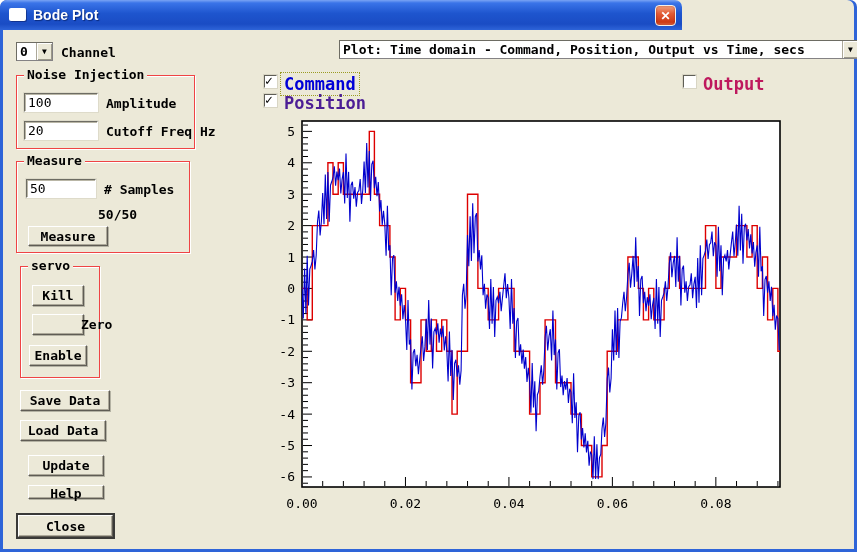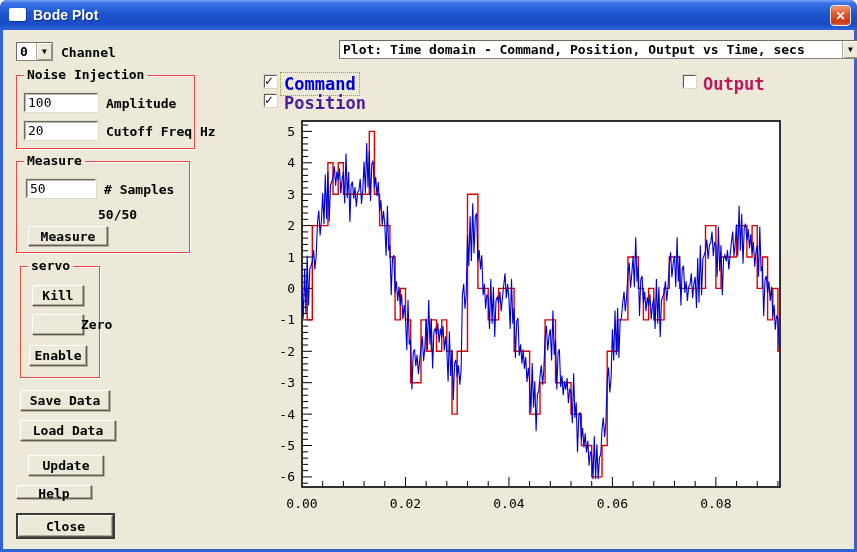--- a/index.html
+++ b/index.html
@@ -4,21 +4,21 @@
 <style>
   html,body{margin:0;padding:0;background:#fff;}
   *{box-sizing:border-box;}
   .window{
     position:relative;width:857px;height:552px;background:#ECE9D8;
     border-radius:7px 7px 0 0;overflow:hidden;
     font-family:"DejaVu Sans Mono","Liberation Mono",monospace;
     box-shadow:inset 3px 0 0 #2E64D8, inset -3px 0 0 #2E64D8, inset 0 -3px 0 #2E64D8;
   }
   .titlebar{
-    position:absolute;left:0;top:0;width:857px;height:30px;
+    position:absolute;left:0;top:0;width:682px;height:30px;
     background:linear-gradient(180deg,#7AA4F4 0%,#3A74E8 10%,#1E55CE 45%,#1A4CC4 80%,#2E64D8 100%);
     border-radius:7px 7px 0 0;
   }
   .win-icon{position:absolute;left:9px;top:8px;width:17px;height:13px;background:#FFFFFF;border-radius:2px;box-shadow:1px 1px 0 rgba(0,0,40,.35);}
   .title-text{position:absolute;left:33px;top:7px;color:#FFFFFF;font-family:"Liberation Sans","DejaVu Sans",sans-serif;font-weight:bold;font-size:14px;text-shadow:1px 1px 1px #0A2A7C;}
   .close-btn{
     position:absolute;right:6px;top:5px;width:21px;height:21px;border-radius:4px;
     background:linear-gradient(180deg,#F0A27E 0%,#E35B35 40%,#CC3914 85%,#E06A43 100%);
     border:1px solid #F4F0EA;color:#fff;font-size:12px;font-weight:bold;line-height:18px;text-align:center;
     box-shadow:inset 0 0 2px rgba(120,10,0,.6);padding:0;cursor:pointer;
@@ -101,23 +101,23 @@
     <button class="xpbtn" style="left:28px;top:196px;width:80px;height:20px;">Measure</button>
 
     <div class="groupbox" style="left:20px;top:236px;width:80px;height:112px;">
       <span class="group-title">servo</span>
     </div>
     <button class="xpbtn" style="left:32px;top:255px;width:52px;height:21px;">Kill</button>
     <button class="xpbtn" style="left:32px;top:284px;width:52px;height:21px;padding-left:48px;">Zero</button>
     <button class="xpbtn" style="left:29px;top:315px;width:58px;height:21px;">Enable</button>
 
     <button class="xpbtn" style="left:20px;top:360px;width:90px;height:21px;">Save Data</button>
-    <button class="xpbtn" style="left:20px;top:390px;width:96px;height:21px;">Load Data</button>
+    <button class="xpbtn" style="left:20px;top:390px;width:86px;height:21px;">Load Data</button>
     <button class="xpbtn" style="left:28px;top:425px;width:76px;height:21px;">Update</button>
-    <button class="xpbtn" style="left:16px;top:455px;width:76px;height:14px;">Help</button>
+    <button class="xpbtn" style="left:28px;top:455px;width:76px;height:14px;">Help</button>
     <button class="xpbtn default-btn" style="left:18px;top:485px;width:95px;height:22px;">Close</button>
 
     <span class="checkbox" style="left:264px;top:45px;">
       <span class="checkmark">✓</span>
     </span>
     <span class="cb-label cb-command" style="left:282px;top:44px;">Command</span>
 
     <span class="checkbox" style="left:264px;top:64px;">
       <span class="checkmark">✓</span>
     </span>

